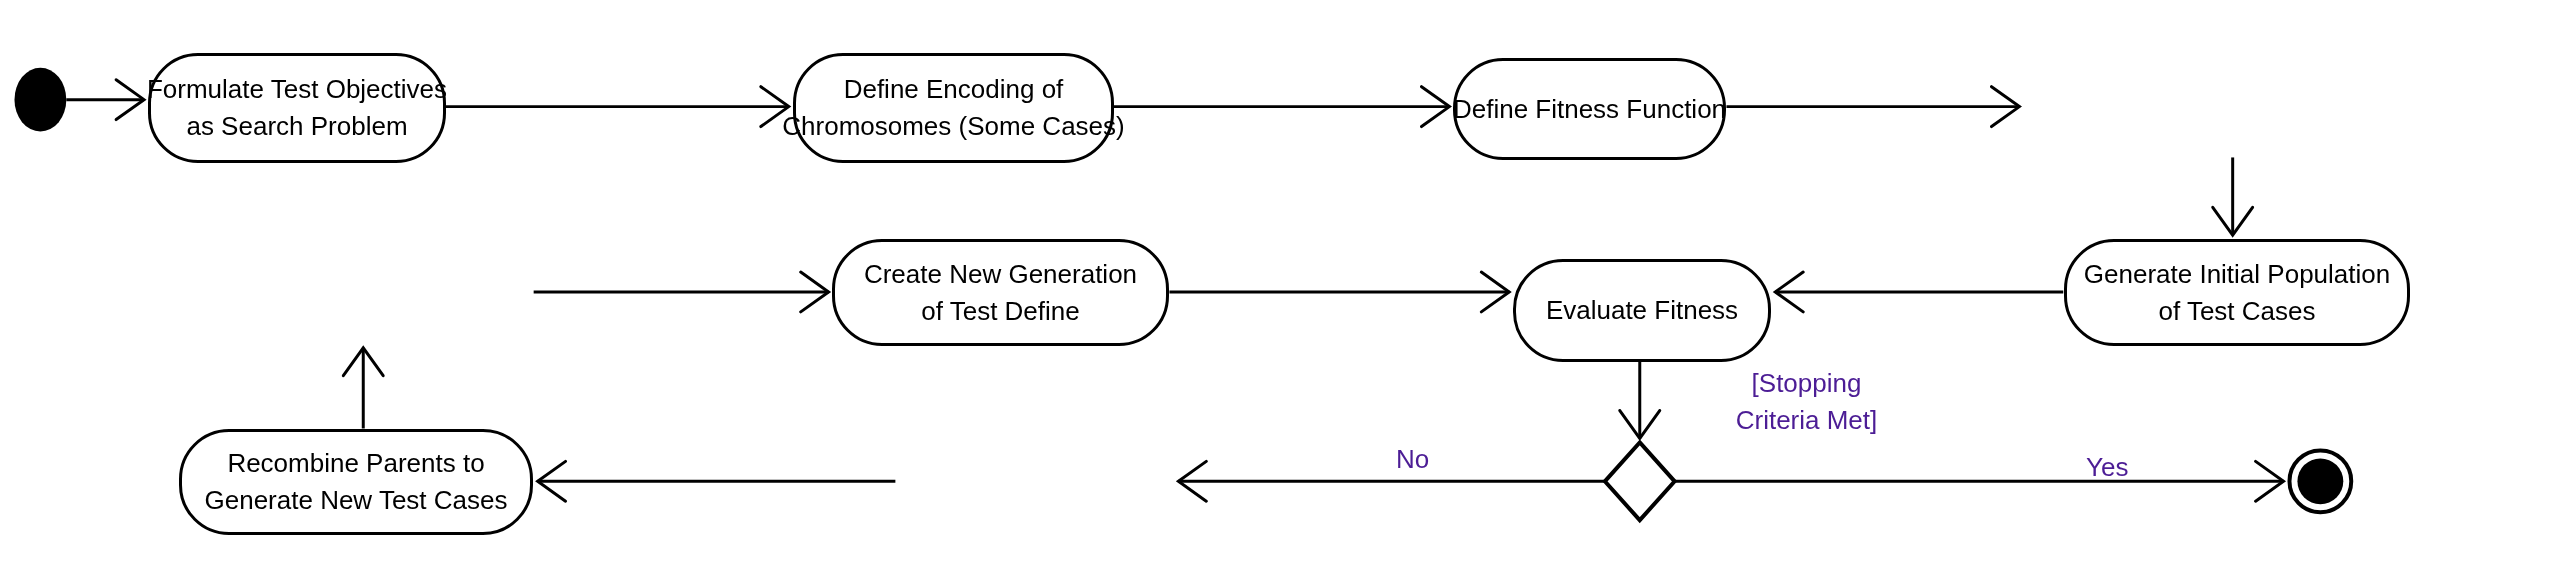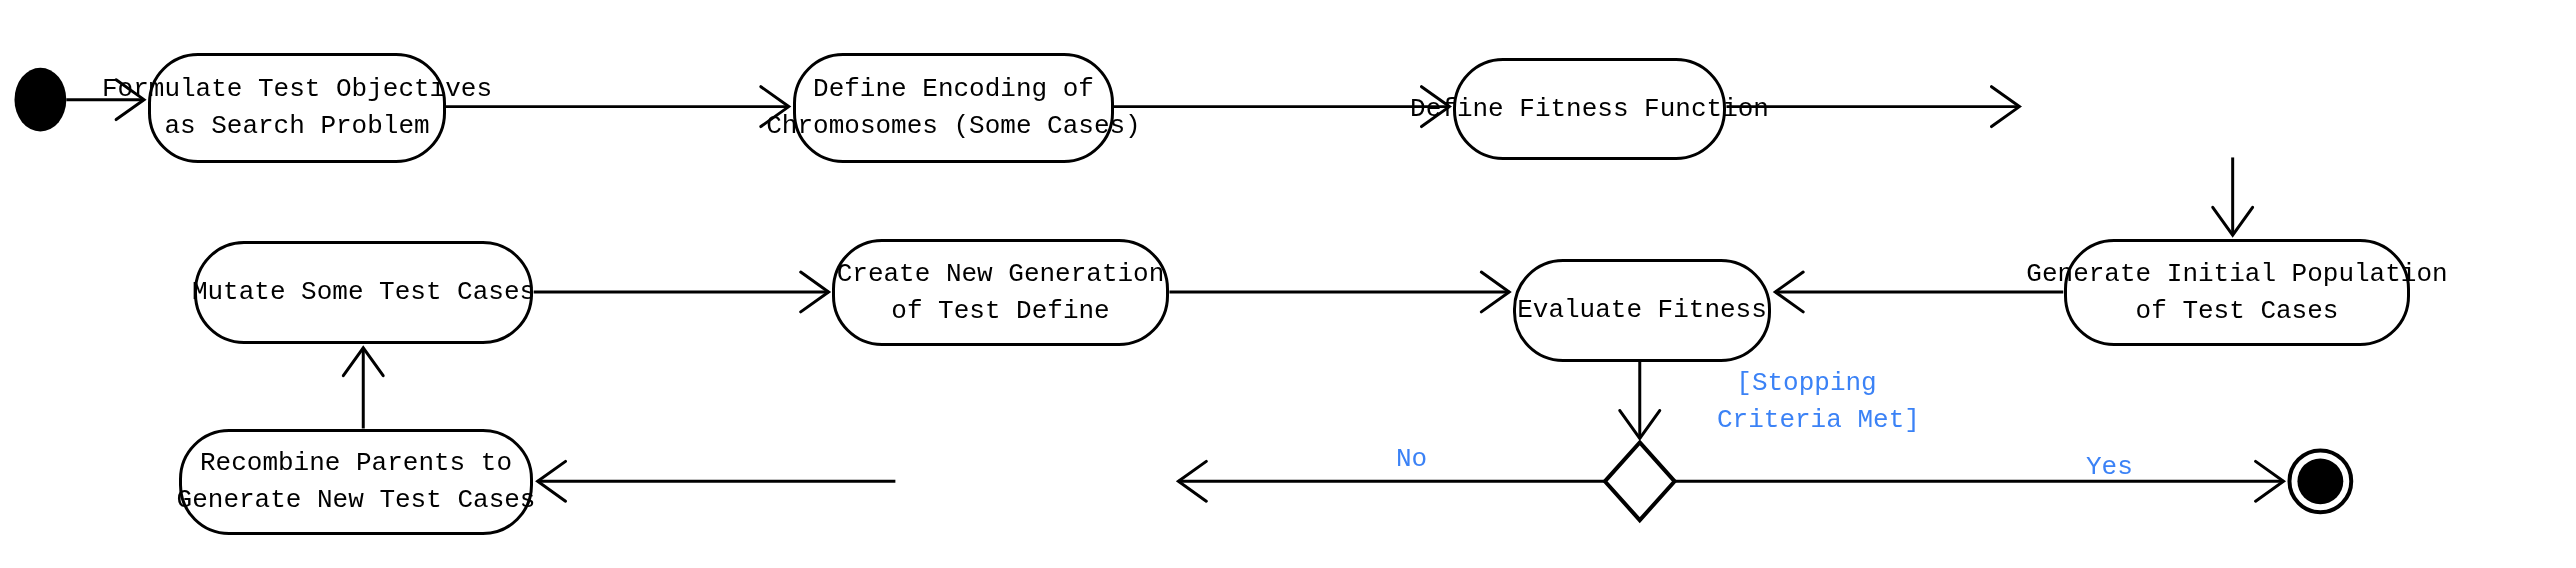--- a/index.html
+++ b/index.html
@@ -1,21 +1,21 @@
 <!DOCTYPE html>
 <html><head>
 <meta charset="utf-8">
 <style>
   html, body { margin: 0; padding: 0; background: #ffffff; }
   .canvas {
     position: relative;
     width: 2576px;
     height: 568px;
     background: #ffffff;
-    font-family: Liberation Mono, monospace;
+    font-family: Liberation Sans, sans-serif;
     overflow: hidden;
     border-radius: 7px;
   }
   .edges-layer {
     position: absolute;
     left: 0; top: 0;
     width: 2576px; height: 568px;
   }
   .node {
     position: absolute;
@@ -29,21 +29,21 @@
     text-align: center;
     white-space: pre;
     font-size: 26px;
     line-height: 37px;
     color: #000000;
   }
   .edge-label {
     position: absolute;
     font-size: 26px;
     line-height: 37px;
-    color: #3b82f6;
+    color: #4c1d95;
     white-space: pre;
   }
   .edge-label.centered { text-align: center; }
 </style>
 </head>
 <body>
 
 <div class="canvas">
 
   <svg class="edges-layer" width="2576" height="568" viewBox="0 0 2584 570" xmlns="http://www.w3.org/2000/svg">
@@ -82,21 +82,20 @@
 
   <div class="node" style="left:148px; top:53px; width:298px; height:110px;">Formulate Test Objectives
 as Search Problem</div>
 
   <div class="node" style="left:793px; top:53px; width:321px; height:110px;">Define Encoding of
 Chromosomes (Some Cases)</div>
 
   <div class="node" style="left:1453px; top:58px; width:273px; height:102px;">Define Fitness Function</div>
 
 
-  <div class="node" style="left:194px; top:241px; width:339px; height:103px;">Mutate Some Test Cases</div>
 
   <div class="node" style="left:832px; top:239px; width:337px; height:107px;">Create New Generation
 of Test Define</div>
 
   <div class="node" style="left:1513px; top:241px; width:258px; height:103px;margin-top:18px;">Evaluate Fitness</div>
 
   <div class="node" style="left:2064px; top:239px; width:346px; height:107px;">Generate Initial Population
 of Test Cases</div>
 
   <div class="node" style="left:179px; top:429px; width:354px; height:106px;">Recombine Parents to

